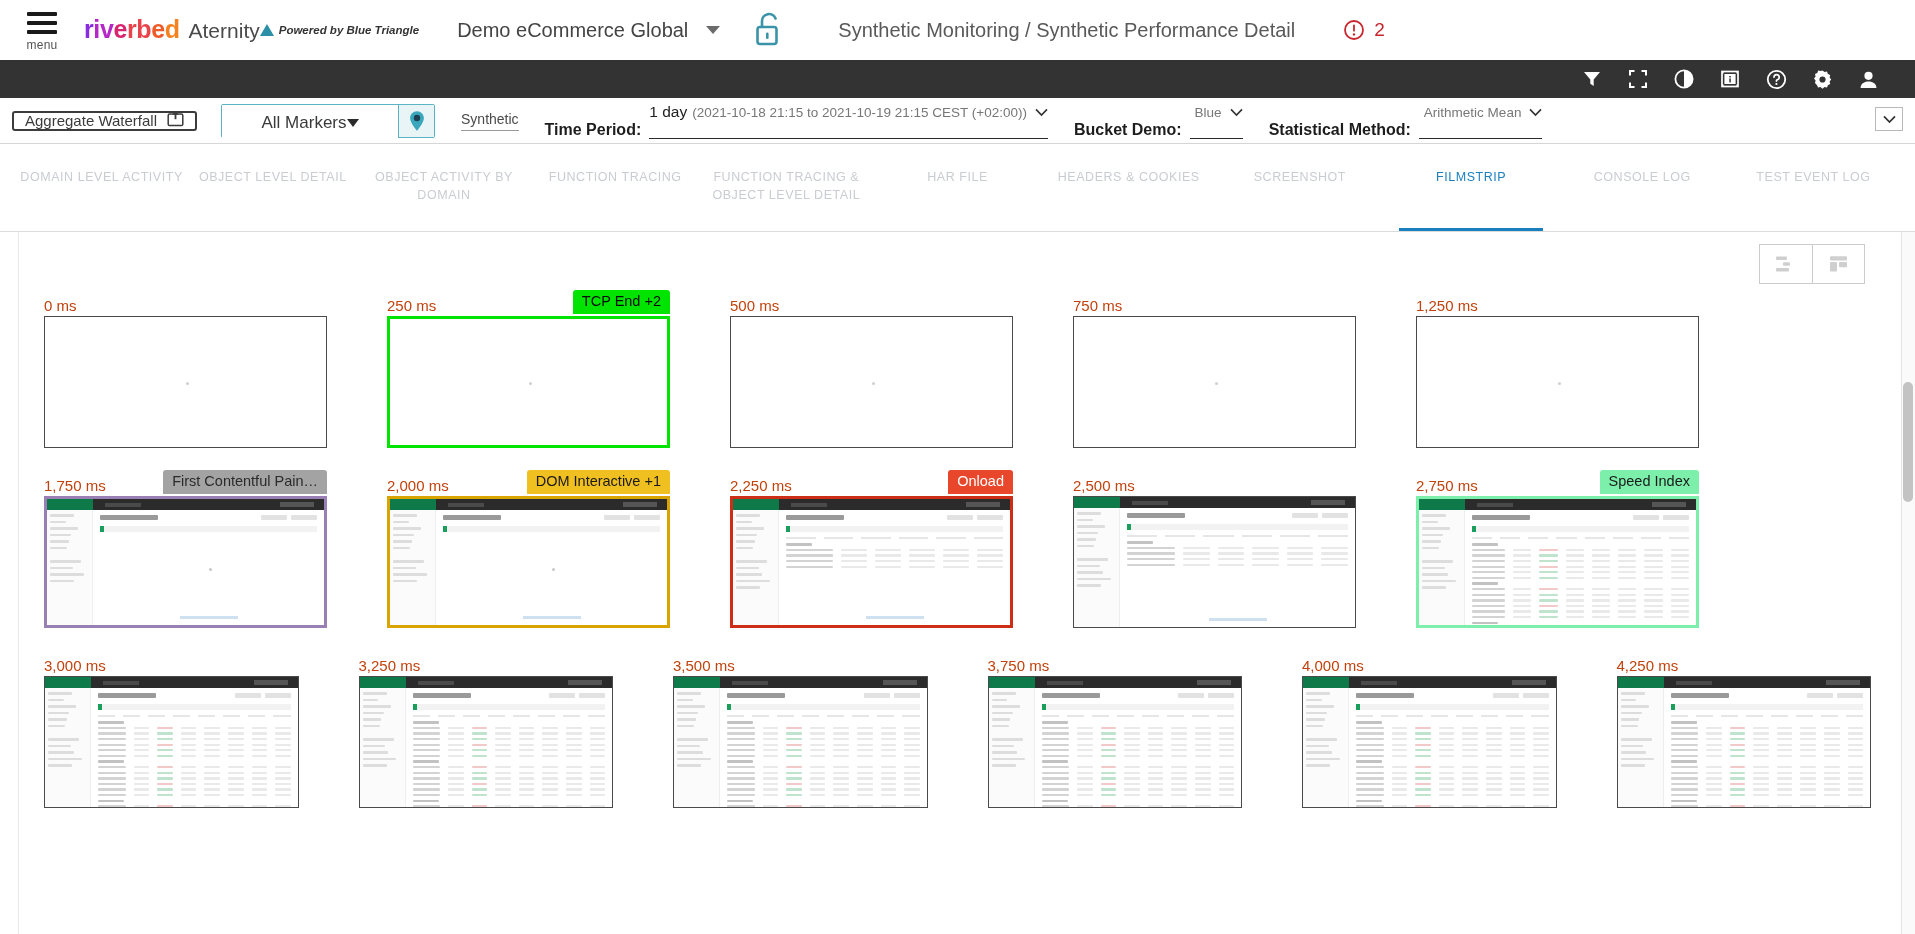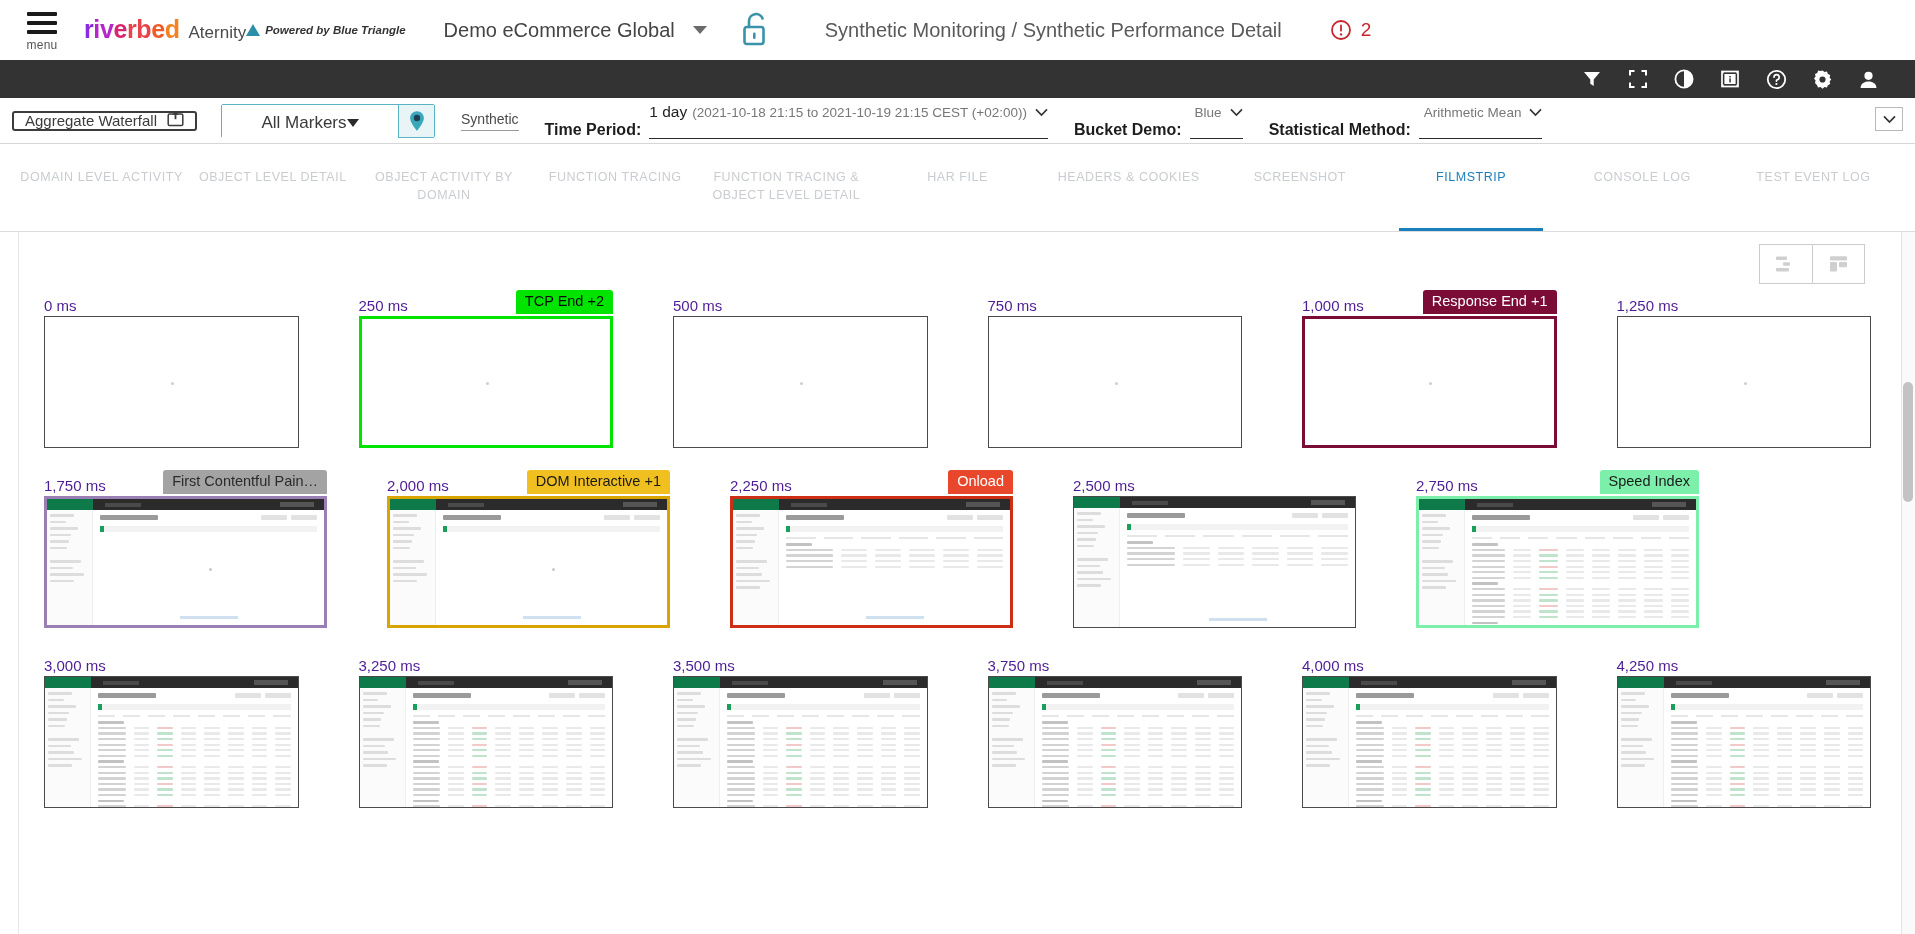--- a/index.html
+++ b/index.html
@@ -39,21 +39,21 @@
   .brand {
     margin-left: 14px;
     display: flex; flex-direction: row; justify-content: center;
     padding-bottom: 2px;
   }
   .brand-row { display: flex; align-items: baseline; }
   .brand-word { font-size: 25px; font-weight: bold; letter-spacing: -0.4px; }
   .c1 { color: #8a2be2; } .c2 { color: #b528c8; } .c3 { color: #d8256f; }
   .c4 { color: #e8424a; } .c5 { color: #f05a28; } .c6 { color: #f58220; }
   .brand-aternity {
-    font-size: 17px; color: #4a4a4a; margin-left: 9px; font-weight: 400;
+    font-size: 21px; color: #4a4a4a; margin-left: 9px; font-weight: 400;
   }
   .powered {
     display: flex; align-items: center; margin-top: 1px;
   }
   .tri-icon {
     width: 0; height: 0;
     border-left: 7px solid transparent;
     border-right: 7px solid transparent;
     border-bottom: 12px solid #2b8fa8;
     margin-right: 5px;
@@ -192,21 +192,21 @@
     padding-left: 44px; padding-right: 44px;
   }
   .film-row {
     display: flex; gap: 60px; margin-bottom: 22px;
   }
   .frame-cell { width: 283px; }
   .frame-head {
     display: flex; align-items: flex-end; justify-content: space-between;
     height: 24px; margin-bottom: 2px;
   }
-  .frame-time { font-size: 15px; color: #4c1d95; white-space: nowrap; }
+  .frame-time { font-size: 15px; color: #c2410c; white-space: nowrap; }
   .marker-badge {
     font-size: 14.5px; padding: 3px 9px 4px 9px;
     border-radius: 3px 3px 0 0; white-space: nowrap;
     max-width: 205px; overflow: hidden; text-overflow: ellipsis;
     line-height: 1.2;
   }
   .frame-box {
     border: 1px solid #4a4a4a; height: 132px;
     background: #fff; overflow: hidden; position: relative;
   }
@@ -504,27 +504,20 @@
           <div class="frame-head">
             <span class="frame-time">500 ms</span>
           </div>
           <div class="frame-box empty"></div>
         </div>
         <div class="frame-cell">
           <div class="frame-head">
             <span class="frame-time">750 ms</span>
           </div>
           <div class="frame-box empty"></div>
-        </div>
-        <div class="frame-cell">
-          <div class="frame-head">
-            <span class="frame-time">1,000 ms</span>
-            <span class="marker-badge" style="background: rgb(122, 12, 54); color: rgb(255, 255, 255);">Response End +1</span>
-          </div>
-          <div class="frame-box empty hl" style="border-color: rgb(122, 12, 54);"></div>
         </div>
         <div class="frame-cell">
           <div class="frame-head">
             <span class="frame-time">1,250 ms</span>
           </div>
           <div class="frame-box empty"></div>
         </div>
       </div>
       <div class="film-row">
         <div class="frame-cell">

